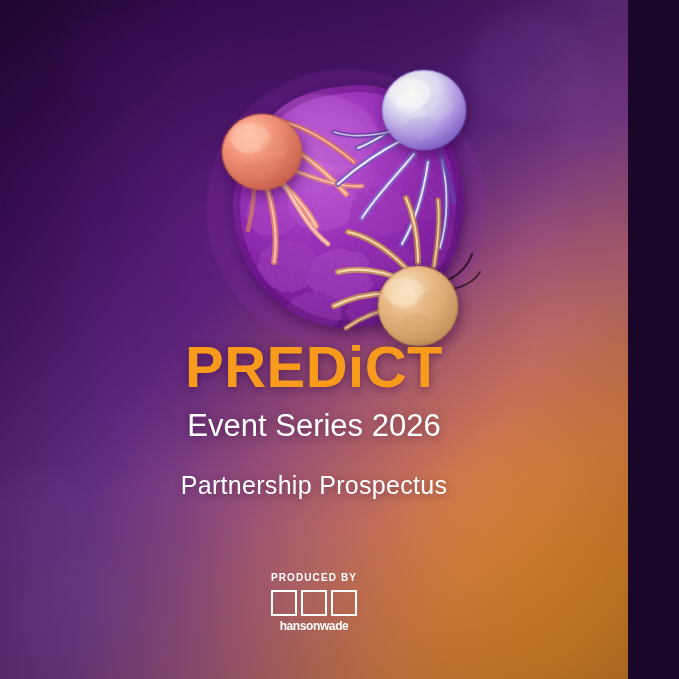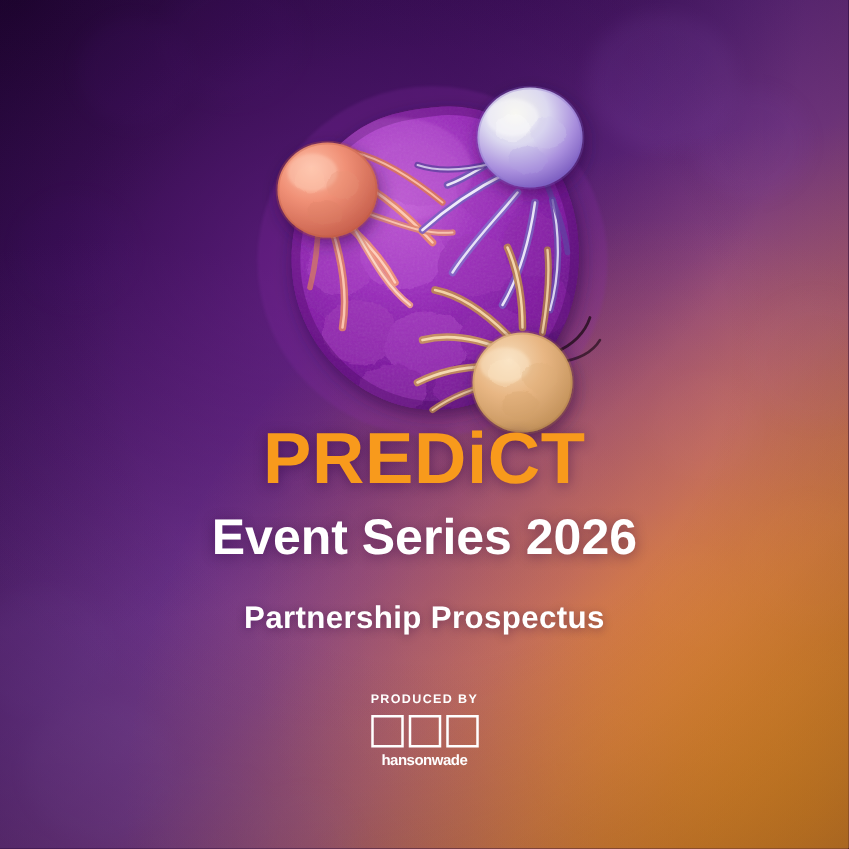--- a/index.html
+++ b/index.html
@@ -2,21 +2,21 @@
 <html><head>
 <meta charset="utf-8">
 <style>
   html, body {
     margin: 0;
     padding: 0;
     background: #1a0628;
   }
   #cover {
     position: relative;
-    width: 679px;
+    width: 628px;
     height: 679px;
     overflow: hidden;
     font-family: "Liberation Sans", sans-serif;
     background: #2a0a40;
   }
 
   
   .bg-base {
     position: absolute;
     inset: 0;
@@ -81,44 +81,44 @@
   .title-main {
     font-size: 58px;
     font-weight: bold;
     color: #F89A1C;
     letter-spacing: 0.5px;
     line-height: 1.0;
     margin: 0;
     text-shadow: 0 2px 10px rgba(40,4,60,0.45);
   }
   .title-sub {
-    font-size: 40px;
-    font-weight: bold;
+    font-size: 31px;
+    font-weight: normal;
     color: #ffffff;
     letter-spacing: 0px;
     line-height: 1.0;
     margin: 14px 0 0 0;
     text-shadow: 0 2px 10px rgba(40,4,60,0.45);
   }
   .title-tag {
     font-size: 25px;
-    font-weight: bold;
+    font-weight: normal;
     color: #ffffff;
     letter-spacing: 0.3px;
     line-height: 1.0;
     margin: 32px 0 12px 0;
     text-shadow: 0 2px 8px rgba(40,4,60,0.40);
   }
 
   
   .producer {
     position: absolute;
     left: 0;
     right: 0;
-    top: 555px;
+    top: 573px;
     display: flex;
     flex-direction: column;
     align-items: center;
   }
   .produced-by {
     font-size: 10px;
     font-weight: bold;
     color: #ffffff;
     letter-spacing: 1.1px;
     line-height: 1;

